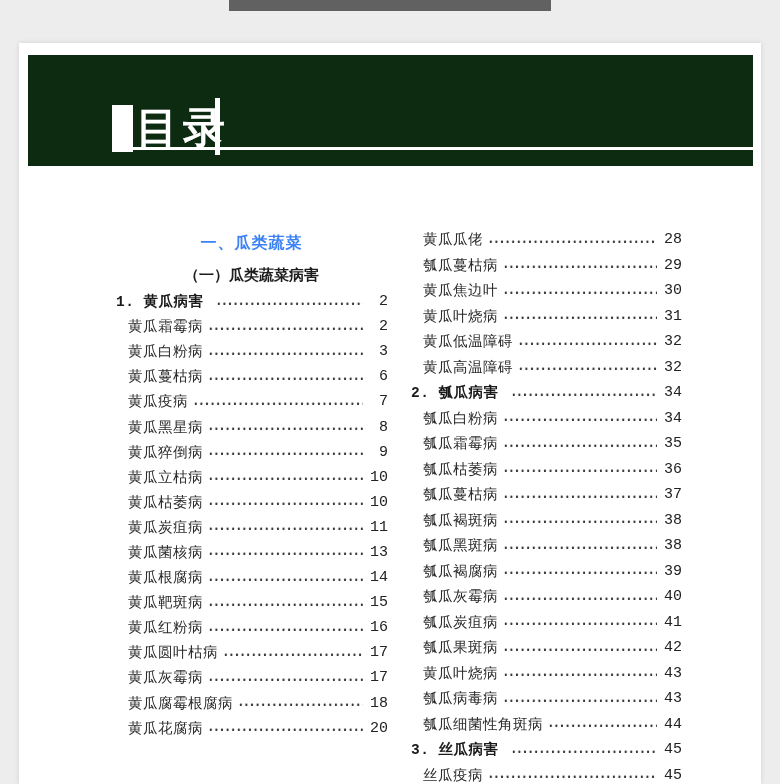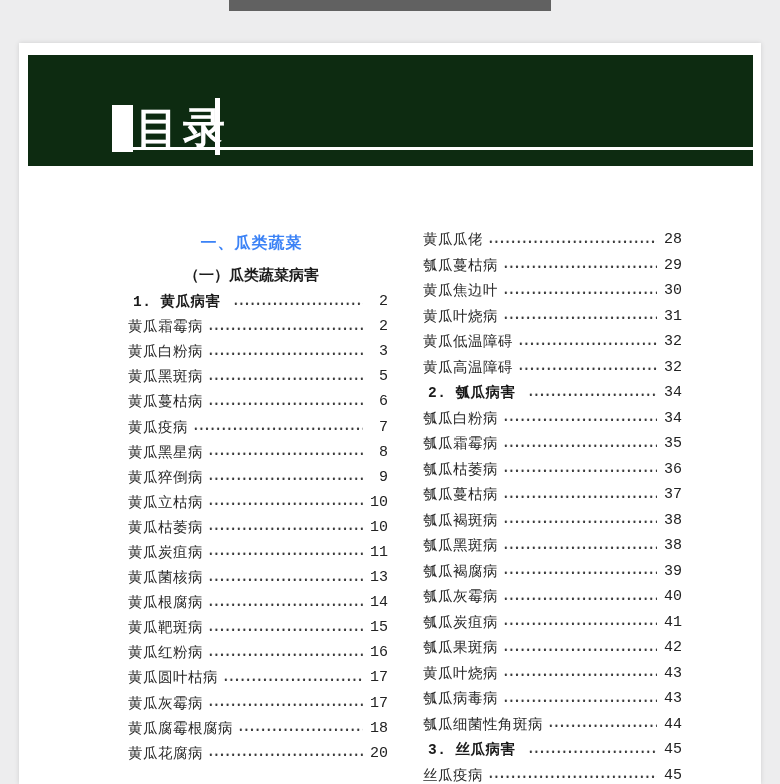--- a/index.html
+++ b/index.html
@@ -50,21 +50,21 @@
   }
   .col-left .entries { margin-top:3px; }
 
   .toc-row {
     display:flex; align-items:center;
     height:var(--rowh);
     font-size:14.5px; color:#2a2a2a;
     padding-left:13px;
     font-family:Liberation Mono, monospace;
   }
-  .toc-row.bold { font-weight:bold; padding-left:1px; color:#1a1a1a;margin-left:17px; }
+  .toc-row.bold { font-weight:bold; padding-left:1px; color:#1a1a1a; }
   .toc-row .title { white-space:nowrap; letter-spacing:0.5px; }
   .toc-row .leader {
     flex:1; height:14px; margin:2px 3px 0 5px;
     background-image:radial-gradient(circle at 50% 55%, #3a3a3a 1.05px, transparent 1.45px);
     background-size:5.6px 14px;
     background-repeat:repeat-x;
     background-position:left center;
   }
   .toc-row.bold .leader { margin-left:12px; }
   .toc-row .page-num {
@@ -103,25 +103,20 @@
           <span class="leader"></span>
           <span class="page-num">2</span>
         </div>
 
         <div class="toc-row">
           <span class="title">黄瓜白粉病</span>
           <span class="leader"></span>
           <span class="page-num">3</span>
         </div>
 
-        <div class="toc-row">
-          <span class="title">黄瓜黑斑病</span>
-          <span class="leader"></span>
-          <span class="page-num">5</span>
-        </div>
 
         <div class="toc-row">
           <span class="title">黄瓜蔓枯病</span>
           <span class="leader"></span>
           <span class="page-num">6</span>
         </div>
 
         <div class="toc-row">
           <span class="title">黄瓜疫病</span>
           <span class="leader"></span>

